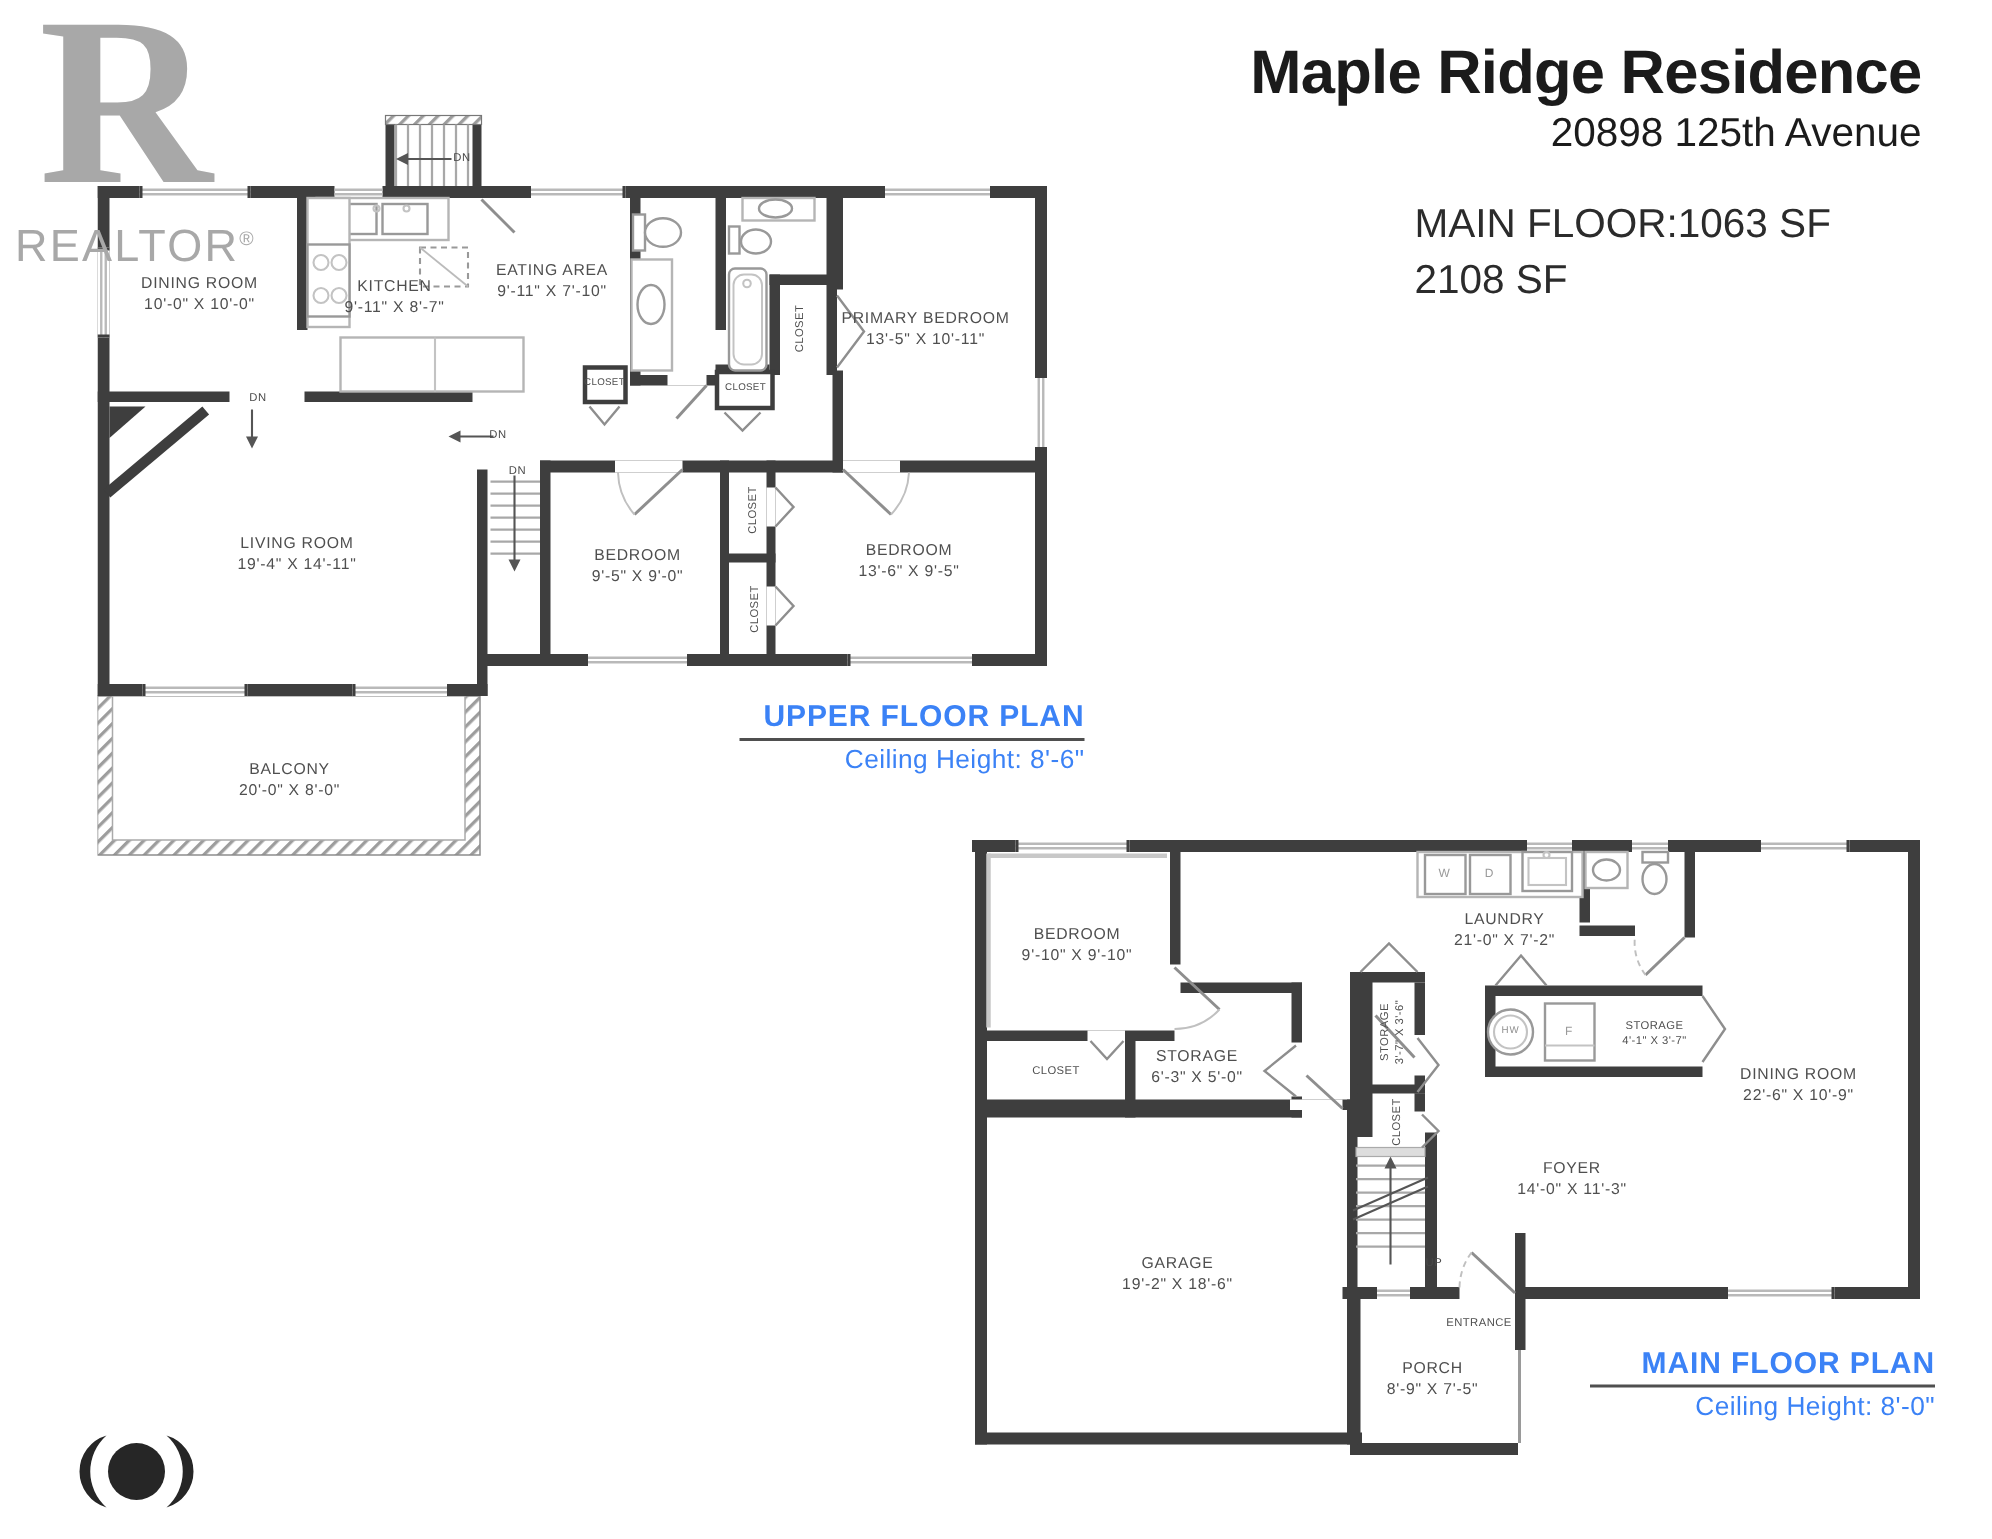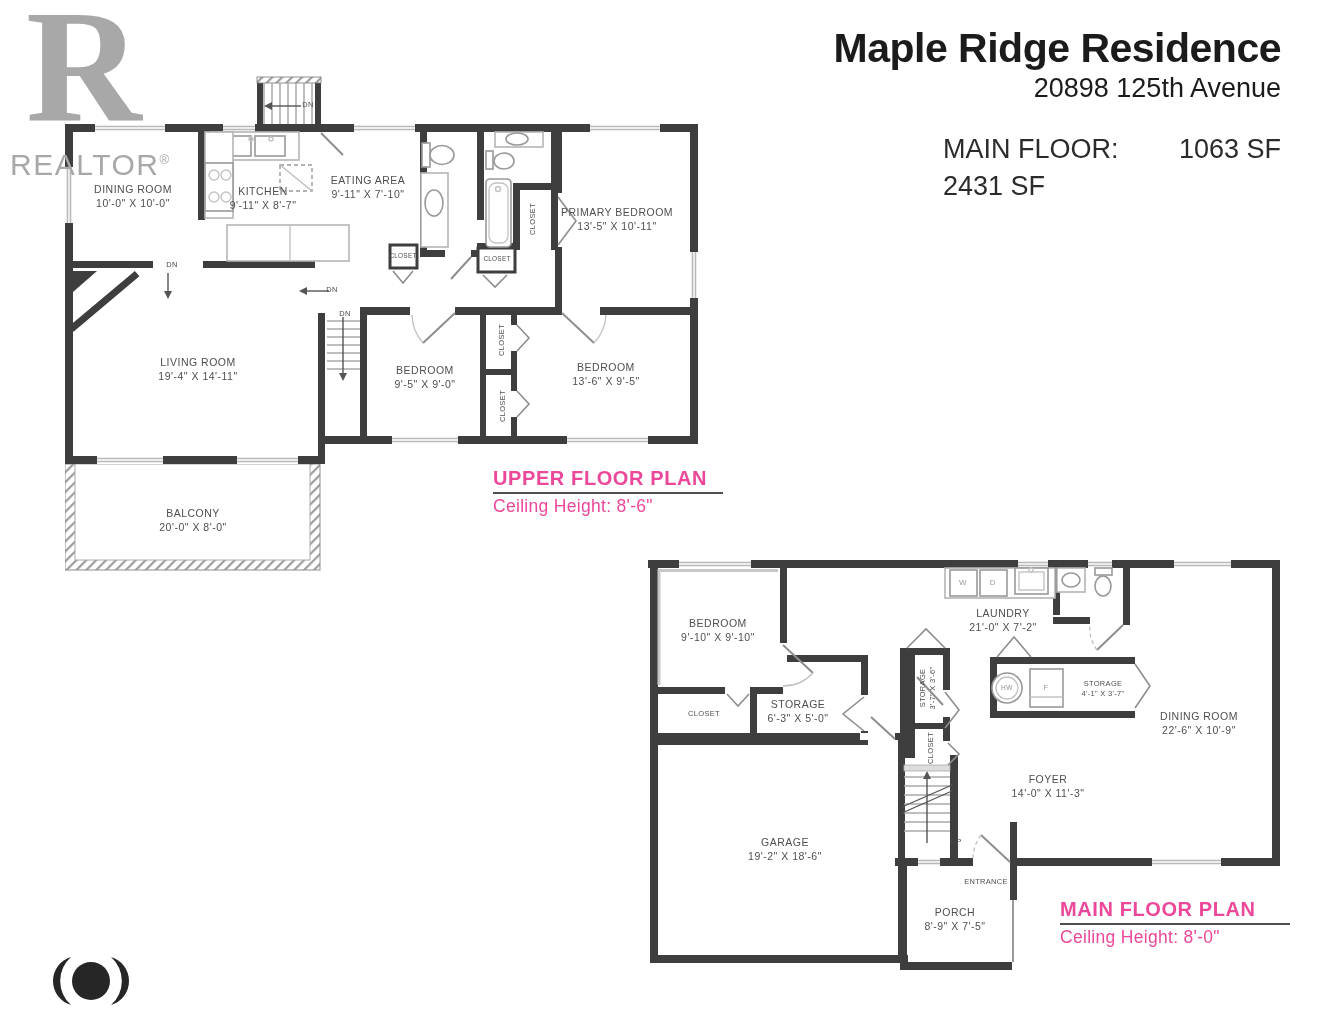--- a/index.html
+++ b/index.html
@@ -27,23 +27,23 @@
   .sm{font-size:7.5px;letter-spacing:.3px}
   .xs{font-size:6.5px;letter-spacing:.2px}
   .dnl{font-size:7.5px;letter-spacing:.4px;color:#4a4a4a}
   .fxl{font-size:8px;color:#9a9a9a;letter-spacing:.5px}
   .hwl{font-size:6.5px;color:#8f8f8f}
   
   .hdr{position:absolute;top:26px;right:47px;text-align:right;color:#1b1b1b;z-index:6}
   .hdr .t{font-size:41px;font-weight:bold;letter-spacing:-.5px;line-height:1.1}
   .hdr .a{font-size:27px;margin-top:2px}
   .stats{margin-top:27px;margin-left:auto;width:338px;font-size:27px;color:#2b2b2b}
-  .stats .row{display:flex;justify-content:space-between;line-height:37px}
+  .stats .row{display:flex;justify-content:flex-start;line-height:37px}
   
-  .cap{position:absolute;text-align:left;color:#ec4899;z-index:6}
+  .cap{position:absolute;text-align:right;color:#3b82f6;z-index:6}
   .cap .ct{font-size:20px;font-weight:600;letter-spacing:.6px;padding-bottom:2px;
            border-bottom:2px solid #4f4f4f}
   .cap .cs{font-size:17.5px;margin-top:2px;letter-spacing:.3px}
   
   .rlogo{position:absolute;left:10px;top:2px;color:#a8a8a8;z-index:6}
   .rlogo .big{font-family:"Liberation Serif",serif;font-weight:bold;font-size:160px;line-height:.82;
               margin-left:16px}
   .rlogo .txt{font-size:30px;letter-spacing:1.5px;margin-top:15px}
   .rlogo sup{font-size:13px}
   .cam{position:absolute;left:45px;top:955px;z-index:6}
@@ -60,21 +60,21 @@
 
   <div class="hdr">
     <div class="t">Maple Ridge Residence</div>
     <div class="a">20898 125th Avenue</div>
     <div class="stats">
       <div class="row">
         <span>MAIN FLOOR:</span>
           <span>1063 SF</span>
       </div>
       <div class="row">
-          <span>2431 SF</span>
+          <span>2108 SF</span>
       </div>
     </div>
   </div>
 
   <svg style="left:65px;top:75px" width="640" height="500" viewBox="0 0 640 500">
     <defs>
       <pattern id="hp" width="7" height="7" patternUnits="userSpaceOnUse" patternTransform="rotate(45)">
         <rect width="7" height="7" fill="#fff"></rect>
           <rect width="2.2" height="7" fill="#9d9d9d"></rect>
       </pattern>

